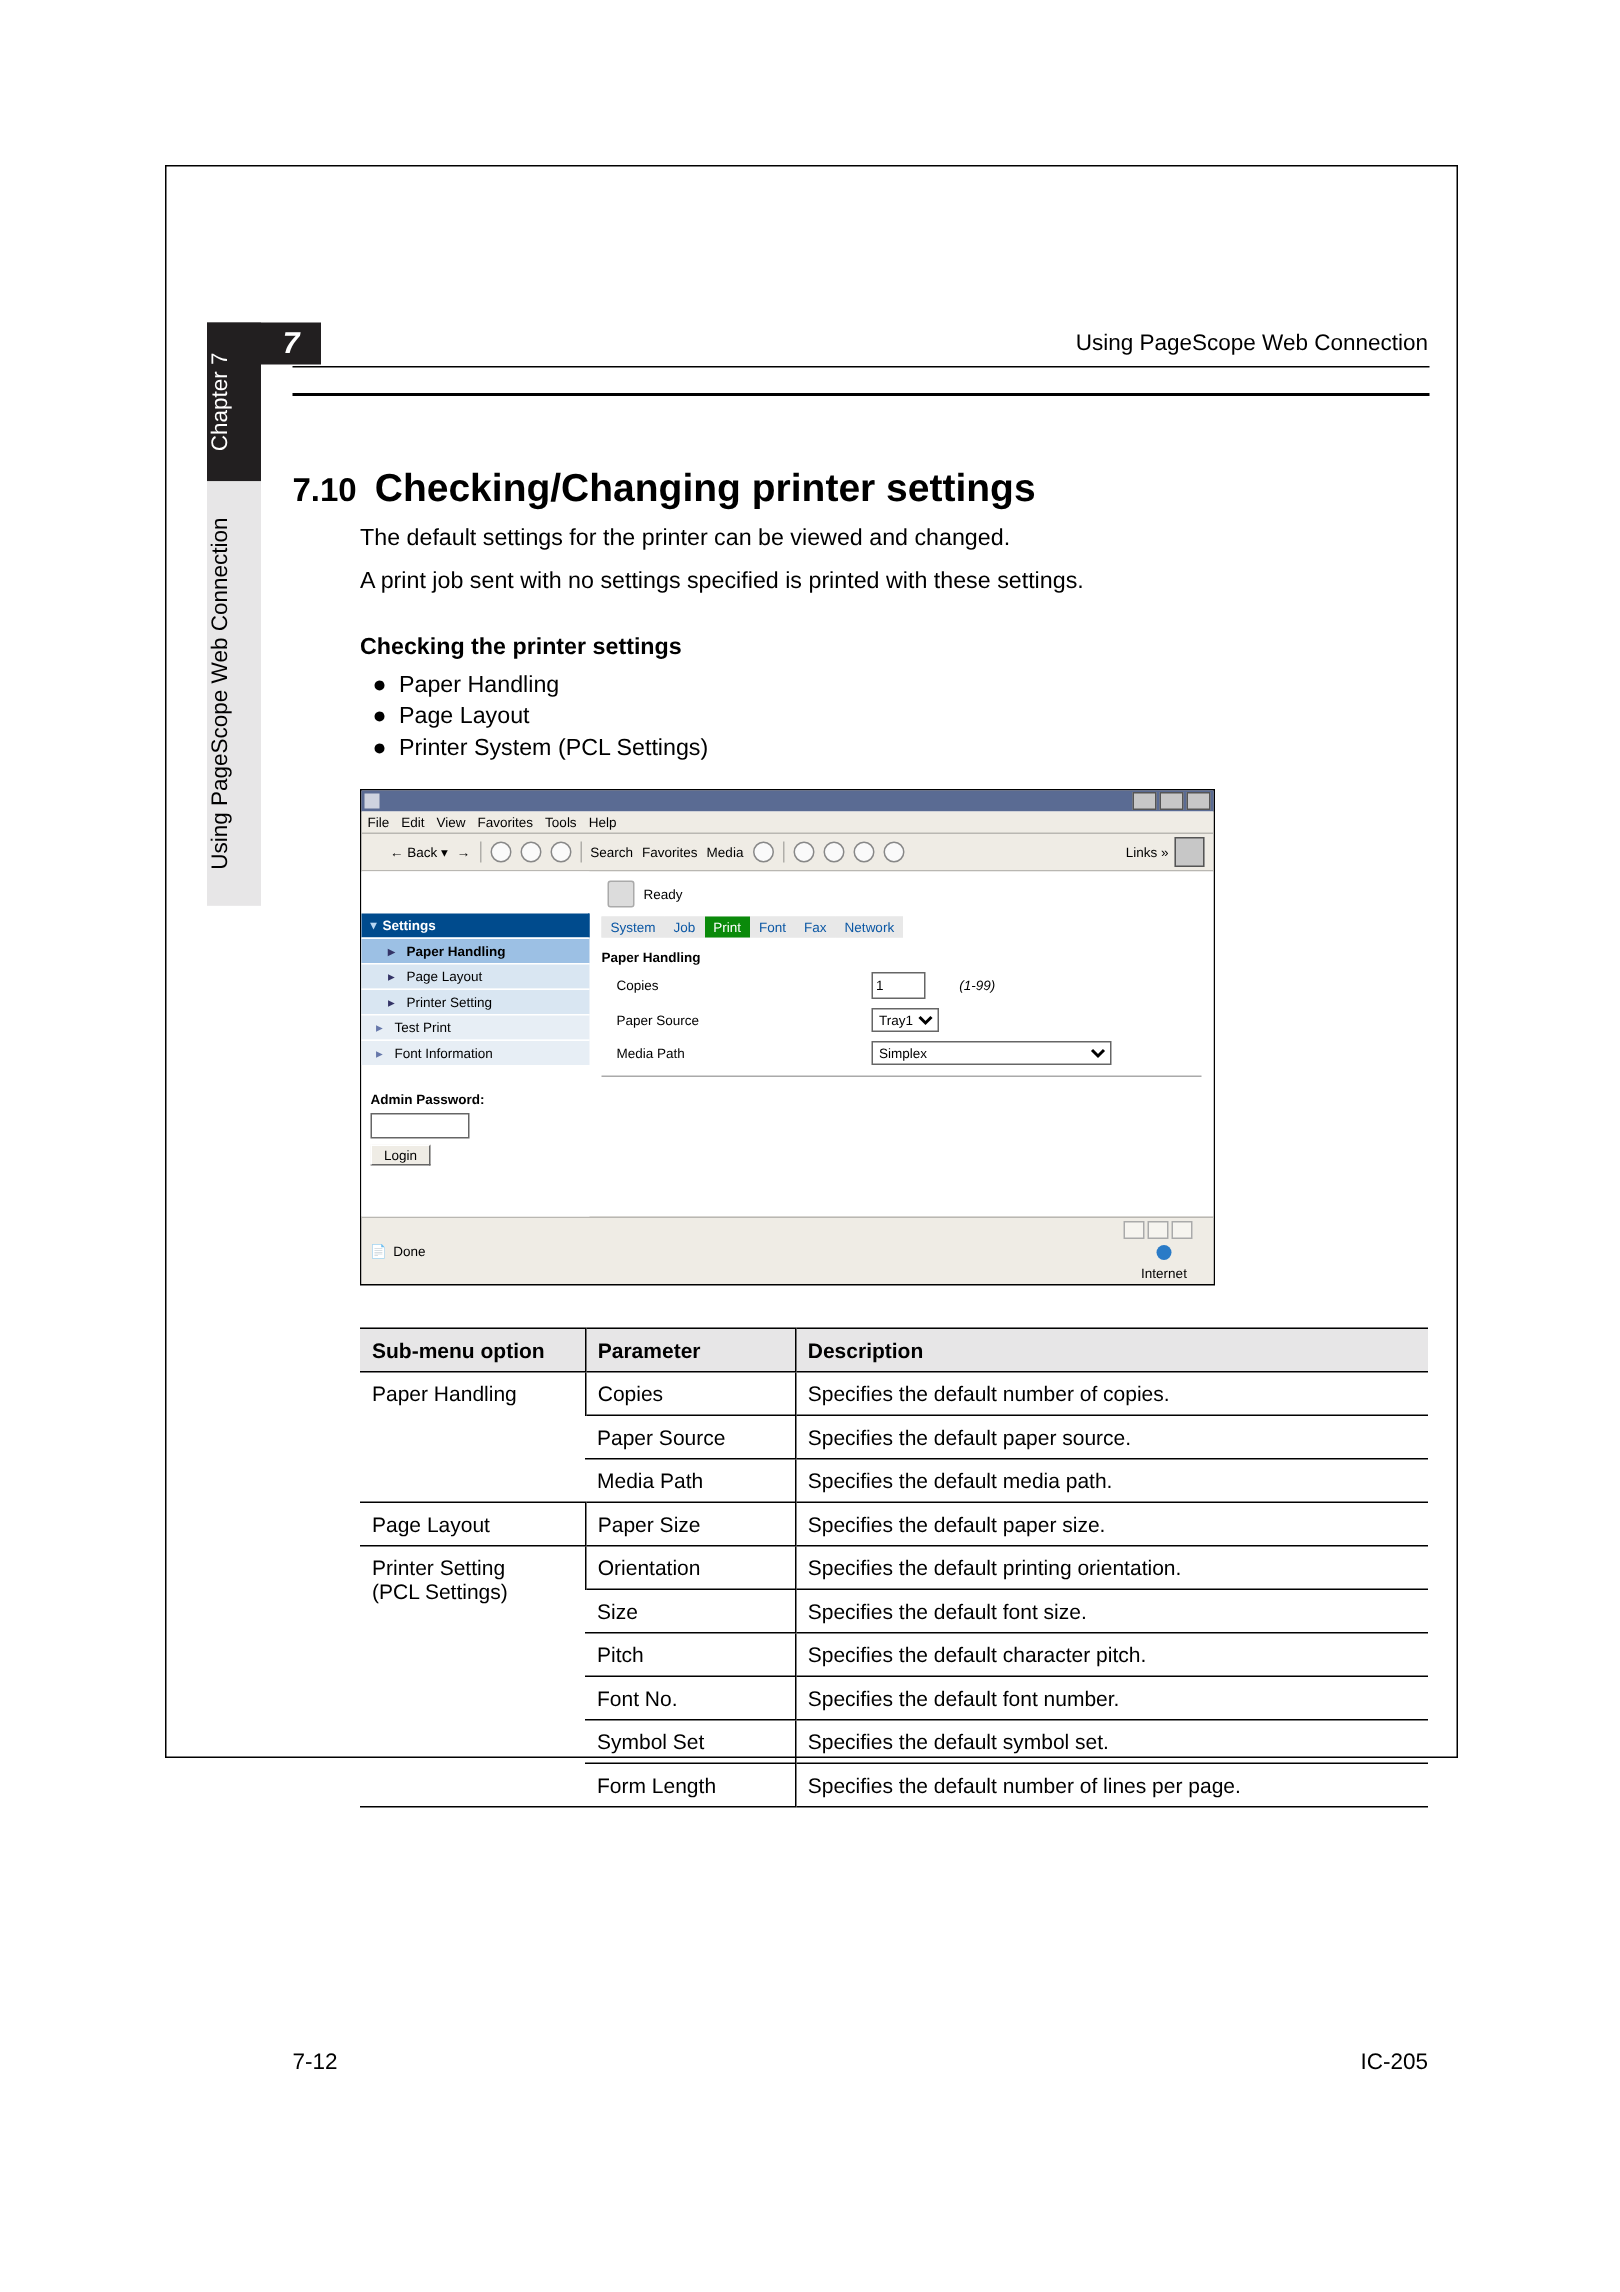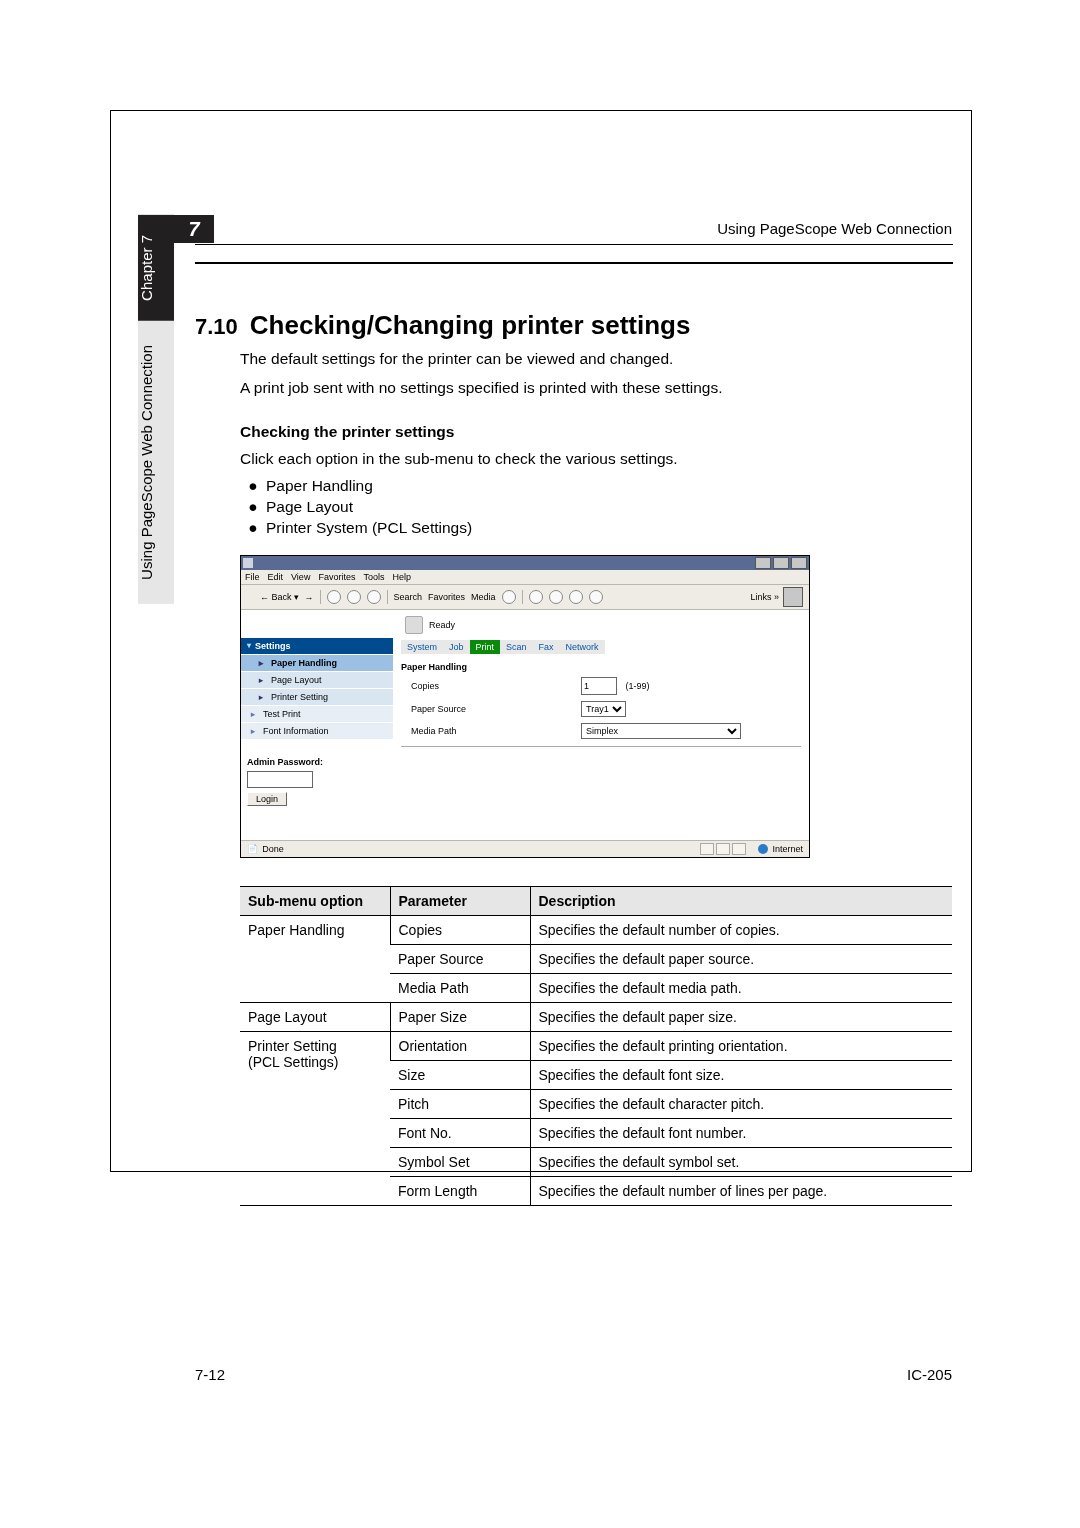--- a/index.html
+++ b/index.html
@@ -253,31 +253,31 @@
   .paramrow {
     display:flex; align-items:center;
     padding: 3px 0;
   }
   .paramrow .pl { width: 170px; padding-left:10px; }
   .paramrow .pv select, .paramrow .pv input {
     font-size:9px; border:1px solid #666; background:#fff;
   }
   .paramrow .pv input { width:30px; height:14px; }
   .paramrow .pv select { height:16px; }
-  .range { margin-left:6px; }
+  .range { margin-left:20px;font-style:italic; }
   .param-hr { border-top:1px solid #aaa; margin-top:4px; }
 
   .ie-status {
     background:#efece5;
     border-top:1px solid #b9b7b2;
     display:flex; justify-content:space-between; align-items:center;
     font-size:9px; padding: 2px 6px;
   }
   .ie-status .done { display:flex; align-items:center; gap:4px; }
-  .ie-status .zone { display:flex; align-items:center; gap:4px; }
+  .ie-status .zone { display:flex; align-items:center; gap:4px;flex-direction:column; }
   .mini-boxes { display:flex; gap:2px; margin-right:8px; }
   .mini-boxes div { width:12px; height:10px; border:1px solid #aaa; background:#f6f4ef; }
   .globe { width:10px; height:10px; border-radius:50%; background:#2a7bc7; }
 
   
   .data-table {
     margin: 28px 0 0 45px;
     width: 712px;
     border-top: 1px solid #000;
     border-bottom: 1px solid #000;
@@ -343,21 +343,20 @@
   <div class="content">
     <div class="h1row">
       <div class="h1num">7.10</div>
       <div class="h1text">Checking/Changing printer settings</div>
     </div>
 
     <div class="para body-indent">The default settings for the printer can be viewed and changed.</div>
     <div class="para body-indent">A print job sent with no settings specified is printed with these settings.</div>
 
     <div class="subhead body-indent">Checking the printer settings</div>
-    <div class="para body-indent">Click each option in the sub-menu to check the various settings.</div>
 
     <div class="bullets body-indent">
       <div class="bullet">
         <span class="dot">●</span>
         <span>Paper Handling</span>
       </div>
       <div class="bullet">
         <span class="dot">●</span>
         <span>Page Layout</span>
       </div>
@@ -446,21 +445,21 @@
 
         <div class="ie-right">
           <div class="status-bar">
             <div class="printer-icon"></div>
             <span>Ready</span>
           </div>
           <div class="tabs">
             <span>System</span>
             <span>Job</span>
             <span class="active">Print</span>
-            <span>Scan</span>
+            <span>Font</span>
             <span>Fax</span>
             <span>Network</span>
           </div>
           <div class="right-head">Paper Handling</div>
 
           <div class="paramrow">
             <div class="pl">Copies</div>
             <div class="pv">
               <input type="text" value="1" style="">
               <span class="range">(1-99)</span>

